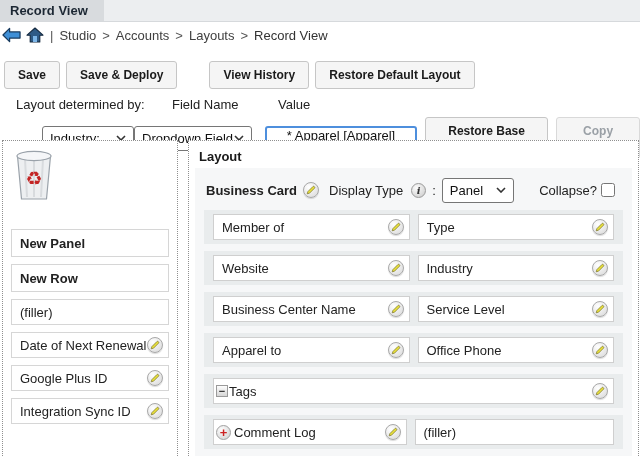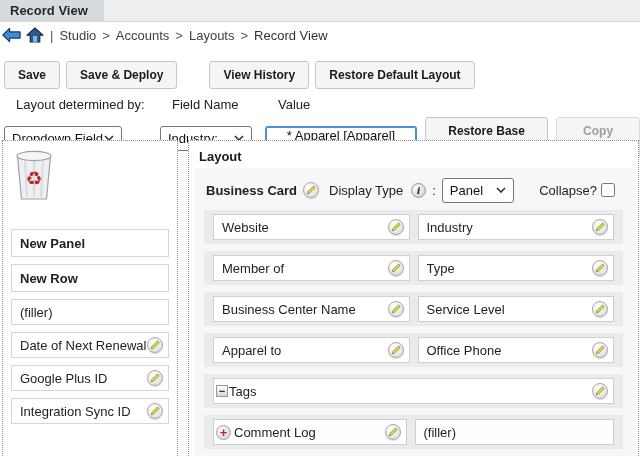--- a/index.html
+++ b/index.html
@@ -120,28 +120,28 @@
     <button class="btn">Restore Default Layout</button>
   </div>
 
   <div class="filter-labels">
     <span class="fl-1">Layout determined by:</span>
     <span class="fl-2">Field Name</span>
     <span>Value</span>
   </div>
 
   <div class="filter-row">
+    <span class="select sel-2">
+      <span class="sel-text">Industry:</span>
+      <svg width="10" height="6" viewBox="0 0 10 6">
+          <path d="M1 1 L5 5 L9 1" fill="none" stroke="#333" stroke-width="1.6"></path>
+        </svg>
+    </span>
     <span class="select sel-1">
       <span class="sel-text">Dropdown Field</span>
-      <svg width="10" height="6" viewBox="0 0 10 6">
-          <path d="M1 1 L5 5 L9 1" fill="none" stroke="#333" stroke-width="1.6"></path>
-        </svg>
-    </span>
-    <span class="select sel-2">
-      <span class="sel-text">Industry:</span>
       <svg width="10" height="6" viewBox="0 0 10 6">
           <path d="M1 1 L5 5 L9 1" fill="none" stroke="#333" stroke-width="1.6"></path>
         </svg>
     </span>
     <span class="select sel-3 focused">
       <span class="sel-text">* Apparel [Apparel]</span>
       <svg width="10" height="6" viewBox="0 0 10 6">
           <path d="M1 1 L5 5 L9 1" fill="none" stroke="#333" stroke-width="1.6"></path>
         </svg>
     </span>
@@ -217,47 +217,47 @@
               </svg>
           </span>
           <span class="collapse-wrap">
             <span>Collapse?</span>
             <input type="checkbox" style="">
           </span>
         </div>
         <div id="layout-rows">
             <div class="lrow">
               <div class="cell">
+                <span class="cell-label">Member of</span>
+                <span class="edit-btn">
+                  <svg width="10" height="10" viewBox="0 0 10 10">
+                    <path d="M1.2 8.8 L1.9 6.6 L6.9 1.6 Q7.6 0.9 8.4 1.7 Q9.2 2.5 8.5 3.2 L3.5 8.2 Z" fill="#e8e03c" stroke="#77712c" stroke-width="0.7" stroke-linejoin="round"></path>
+                  </svg>
+                </span>
+              </div>
+              <div class="cell">
+                <span class="cell-label">Type</span>
+                <span class="edit-btn">
+                  <svg width="10" height="10" viewBox="0 0 10 10">
+                    <path d="M1.2 8.8 L1.9 6.6 L6.9 1.6 Q7.6 0.9 8.4 1.7 Q9.2 2.5 8.5 3.2 L3.5 8.2 Z" fill="#e8e03c" stroke="#77712c" stroke-width="0.7" stroke-linejoin="round"></path>
+                  </svg>
+                </span>
+              </div>
+            </div>
+            <div class="lrow">
+              <div class="cell">
                 <span class="cell-label">Website</span>
                 <span class="edit-btn">
                   <svg width="10" height="10" viewBox="0 0 10 10">
                     <path d="M1.2 8.8 L1.9 6.6 L6.9 1.6 Q7.6 0.9 8.4 1.7 Q9.2 2.5 8.5 3.2 L3.5 8.2 Z" fill="#e8e03c" stroke="#77712c" stroke-width="0.7" stroke-linejoin="round"></path>
                   </svg>
                 </span>
               </div>
               <div class="cell">
                 <span class="cell-label">Industry</span>
-                <span class="edit-btn">
-                  <svg width="10" height="10" viewBox="0 0 10 10">
-                    <path d="M1.2 8.8 L1.9 6.6 L6.9 1.6 Q7.6 0.9 8.4 1.7 Q9.2 2.5 8.5 3.2 L3.5 8.2 Z" fill="#e8e03c" stroke="#77712c" stroke-width="0.7" stroke-linejoin="round"></path>
-                  </svg>
-                </span>
-              </div>
-            </div>
-            <div class="lrow">
-              <div class="cell">
-                <span class="cell-label">Member of</span>
-                <span class="edit-btn">
-                  <svg width="10" height="10" viewBox="0 0 10 10">
-                    <path d="M1.2 8.8 L1.9 6.6 L6.9 1.6 Q7.6 0.9 8.4 1.7 Q9.2 2.5 8.5 3.2 L3.5 8.2 Z" fill="#e8e03c" stroke="#77712c" stroke-width="0.7" stroke-linejoin="round"></path>
-                  </svg>
-                </span>
-              </div>
-              <div class="cell">
-                <span class="cell-label">Type</span>
                 <span class="edit-btn">
                   <svg width="10" height="10" viewBox="0 0 10 10">
                     <path d="M1.2 8.8 L1.9 6.6 L6.9 1.6 Q7.6 0.9 8.4 1.7 Q9.2 2.5 8.5 3.2 L3.5 8.2 Z" fill="#e8e03c" stroke="#77712c" stroke-width="0.7" stroke-linejoin="round"></path>
                   </svg>
                 </span>
               </div>
             </div>
             <div class="lrow">
               <div class="cell">
                 <span class="cell-label">Business Center Name</span>

